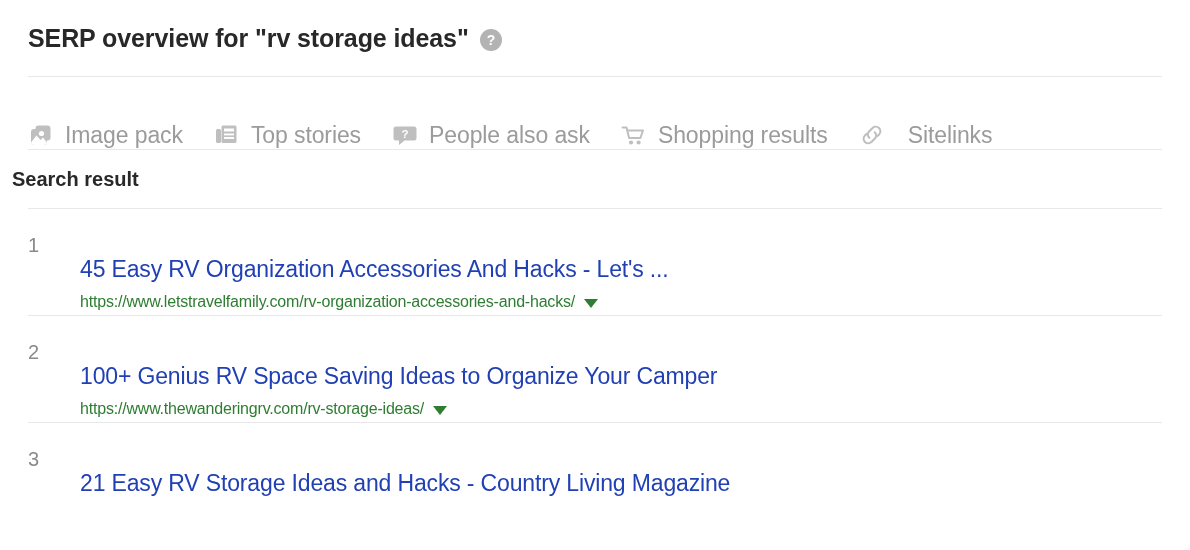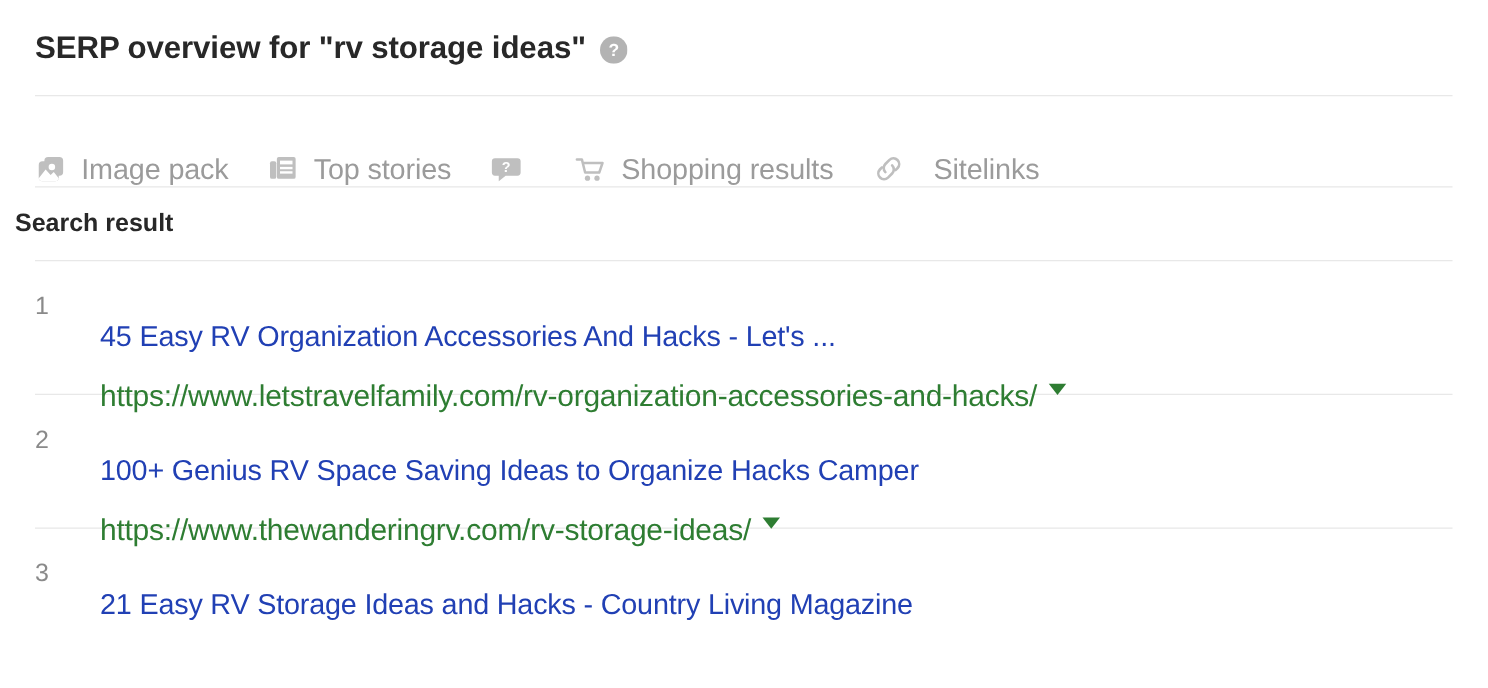--- a/index.html
+++ b/index.html
@@ -133,26 +133,25 @@
     display: block;
     text-decoration: none;
     margin-top: 25px;
   }
   .result-url-line {
     display: flex;
     align-items: center;
     line-height: 32px;
   }
   .result-url {
-    font-size: 24px;
+    font-size: 16px;
     color: #2e7d32;
     letter-spacing: -0.2px;
     white-space: nowrap;
     cursor: pointer;
-    margin-top: 16px;
   }
   .url-caret {
     margin-left: 9px;
     width: 0;
     height: 0;
     border-left: 7px solid transparent;
     border-right: 7px solid transparent;
     border-top: 9px solid #2e7d32;
     cursor: pointer;
     flex: 0 0 auto;
@@ -204,20 +203,21 @@
       <span class="feature-label">Top stories</span>
     </div>
 
     <div class="feature">
       <span class="feature-icon">
         <svg width="26" height="26" viewBox="0 0 26 26" aria-hidden="true">
           <path d="M4 4.5 h18 a2.5 2.5 0 0 1 2.5 2.5 v9 a2.5 2.5 0 0 1 -2.5 2.5 h-9.5 l-5.5 4.5 v-4.5 h-3 a2.5 2.5 0 0 1 -2.5 -2.5 v-9 a2.5 2.5 0 0 1 2.5 -2.5 z" fill="#bfbfbf"></path>
           <text x="13" y="15.5" text-anchor="middle" font-family="Liberation Sans, sans-serif" font-size="11.5" font-weight="bold" fill="#ffffff">?</text>
         </svg>
       </span>
+      <span class="feature-label">People also ask</span>
     </div>
 
     <div class="feature">
       <span class="feature-icon">
         <svg width="26" height="26" viewBox="0 0 26 26" aria-hidden="true">
           <path d="M1.5 5.5 h4 l2.6 10.5 h11.3 l2.6 -7.6 h-15" fill="none" stroke="#bfbfbf" stroke-width="2" stroke-linejoin="round" stroke-linecap="round"></path>
           <circle cx="10" cy="20.5" r="2.1" fill="#bfbfbf"></circle>
           <circle cx="17.6" cy="20.5" r="2.1" fill="#bfbfbf"></circle>
         </svg>
       </span>
@@ -257,21 +257,21 @@
           <span class="url-caret"></span>
         </div>
       </div>
     </div>
 
     <div class="divider"></div>
 
     <div class="result-row">
       <div class="result-rank">2</div>
       <div class="result-body">
-        <span class="result-title">100+ Genius RV Space Saving Ideas to Organize Hacks Camper</span>
+        <span class="result-title">100+ Genius RV Space Saving Ideas to Organize Your Camper</span>
         <div class="result-url-line">
           <span class="result-url">https://www.thewanderingrv.com/rv-storage-ideas/</span>
           <span class="url-caret"></span>
         </div>
       </div>
     </div>
 
     <div class="divider"></div>
 
     <div class="result-row">

